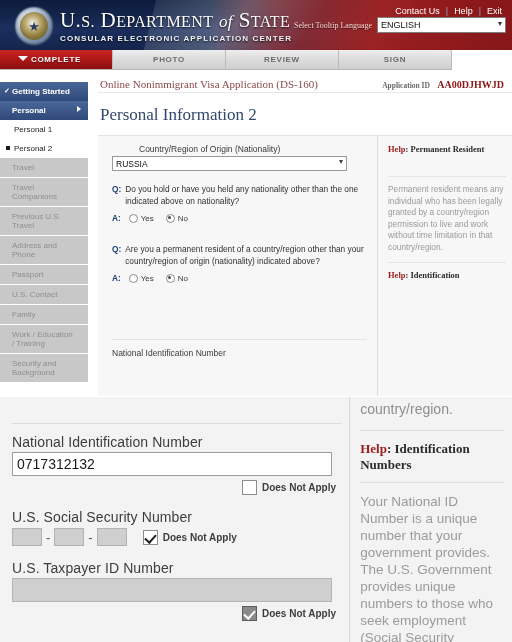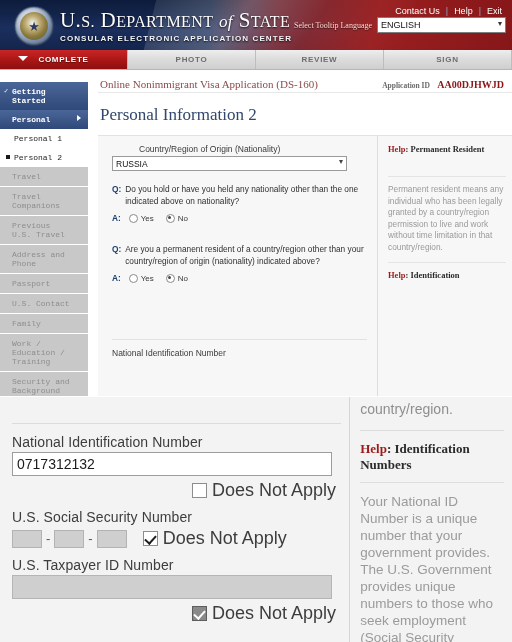--- a/index.html
+++ b/index.html
@@ -39,34 +39,34 @@
   .dosTitle .l2{font-family:"Liberation Sans",sans-serif;font-size:8px;font-weight:bold;
     letter-spacing:1.1px;margin-top:1px;color:#f2f4f8;}
   .langwrap{position:absolute;right:6px;top:17px;display:flex;align-items:center;gap:5px;z-index:6;}
   .langlabel{font-family:"Liberation Serif",serif;font-size:8px;color:#ffd9d2;white-space:nowrap;
     text-shadow:0 1px 1px rgba(0,0,0,.7);margin-left:8px;}
   .langsel{width:124px;height:14px;background:#fff;border:1px solid #7d7d7d;
     font-size:9px;color:#111;display:flex;align-items:center;padding-left:3px;position:relative;}
   .langsel .chev{position:absolute;right:3px;top:1px;font-size:8px;color:#333;}
 
   
-  .tabs{display:flex;height:19px;width:512px;background:#a21caf;border-bottom:1px solid #b5b5b5;}
+  .tabs{display:flex;height:19px;width:452px;background:#a21caf;border-bottom:1px solid #b5b5b5;}
   .tab{flex:1;display:flex;align-items:center;justify-content:center;position:relative;
     font-size:8px;font-weight:bold;letter-spacing:.7px;color:#6c6c6c;
     background:linear-gradient(180deg,#eeeeee 0%,#dcdcdc 48%,#cfcfcf 100%);
     border-right:1px solid #bdbdbd;}
   .tab.active{color:#ffffff;text-shadow:0 1px 1px rgba(0,0,0,.5);
     background:linear-gradient(180deg,#c92626 0%,#b01818 45%,#8d0f0f 100%);}
   .tab .caret{position:absolute;left:18px;top:6px;width:0;height:0;
     border-left:5px solid transparent;border-right:5px solid transparent;border-top:5px solid #ffffff;}
 
   
   .bodywrap{display:flex;width:512px;}
   .sidebar{width:108px;padding-top:12px;background:#ffffff;}
-  .sb-item{font-size:8px;padding:5px 15px 5px 12px;position:relative;font-family:Liberation Mono, monospace;}
+  .sb-item{font-size:8px;padding:5px 15px 5px 12px;position:relative;}
   .sb-active{background:linear-gradient(180deg,#4a6699 0%,#3d5888 50%,#2f4a7a 100%);
     color:#ffffff;font-weight:bold;}
   .sb-group{background:linear-gradient(180deg,#4a6699 0%,#3d5888 50%,#2f4a7a 100%);
     color:#ffffff;font-weight:bold;}
   .sb-group .arw{position:absolute;right:7px;top:5px;width:0;height:0;
     border-top:3px solid transparent;border-bottom:3px solid transparent;border-left:4px solid #fff;}
   .sb-check{position:absolute;left:4px;top:5px;font-size:7px;color:#ffffff;}
   .sb-sub{color:#1d1d1d;background:#fff;padding-left:14px;}
   .sb-sub.cur{position:relative;}
   .sb-sub.cur .bullet{position:absolute;left:6px;top:7px;width:4px;height:4px;background:#1a1a1a;}
@@ -114,26 +114,26 @@
   .lw-input{width:320px;height:24px;background:#ffffff;border:1px solid #9d9d9d;
     font-size:14px;color:#1a1a1a;display:flex;align-items:center;padding-left:4px;box-sizing:border-box;}
   .lw-input.disabled{background:#cfcfcf;border:1px solid #b5b5b5;}
   .dna-row{display:flex;align-items:center;justify-content:flex-end;width:324px;margin-top:4px;}
   .cbx{width:15px;height:15px;border:1px solid #8d8d8d;background:#ffffff;
     display:inline-block;position:relative;margin-right:5px;box-sizing:border-box;flex:0 0 auto;}
   .cbx.checked::after{content:"";position:absolute;left:3px;top:1px;width:5px;height:9px;
     border:solid #1f1f1f;border-width:0 2px 2px 0;transform:rotate(42deg);}
   .cbx.focus{background:#8a8a8a;border:1px solid #5d5d5d;}
   .cbx.focus.checked::after{border-color:#ffffff;}
-  .dna-txt{font-size:18px;color:#3d3d3d;white-space:nowrap;}
+  .dna-txt{font-size:10px;color:#3d3d3d;white-space:nowrap;font-weight:bold;}
   .ssn-row{display:flex;align-items:center;margin-top:3px;}
   .ssn-box{width:30px;height:18px;background:#cfcfcf;border:1px solid #b3b3b3;box-sizing:border-box;}
   .ssn-dash{margin:0 4px;color:#555;font-size:13px;}
   .ssn-gap{width:16px;}
-  .lw-block{margin-top:8px;}
+  .lw-block{margin-top:14px;}
   .lw-helptitle{font-family:"Liberation Serif",serif;font-size:13px;font-weight:bold;color:#2b2b2b;
     line-height:16px;}
   .lw-helptitle .hw{color:#9e1b1b;}
   .lw-helpbody{font-size:13.5px;color:#9b9b9b;line-height:17px;margin-top:9px;
     border-top:1px solid #dedede;padding-top:10px;}
 </style>
 </head>
 <body>
 
 <div id="upper">

